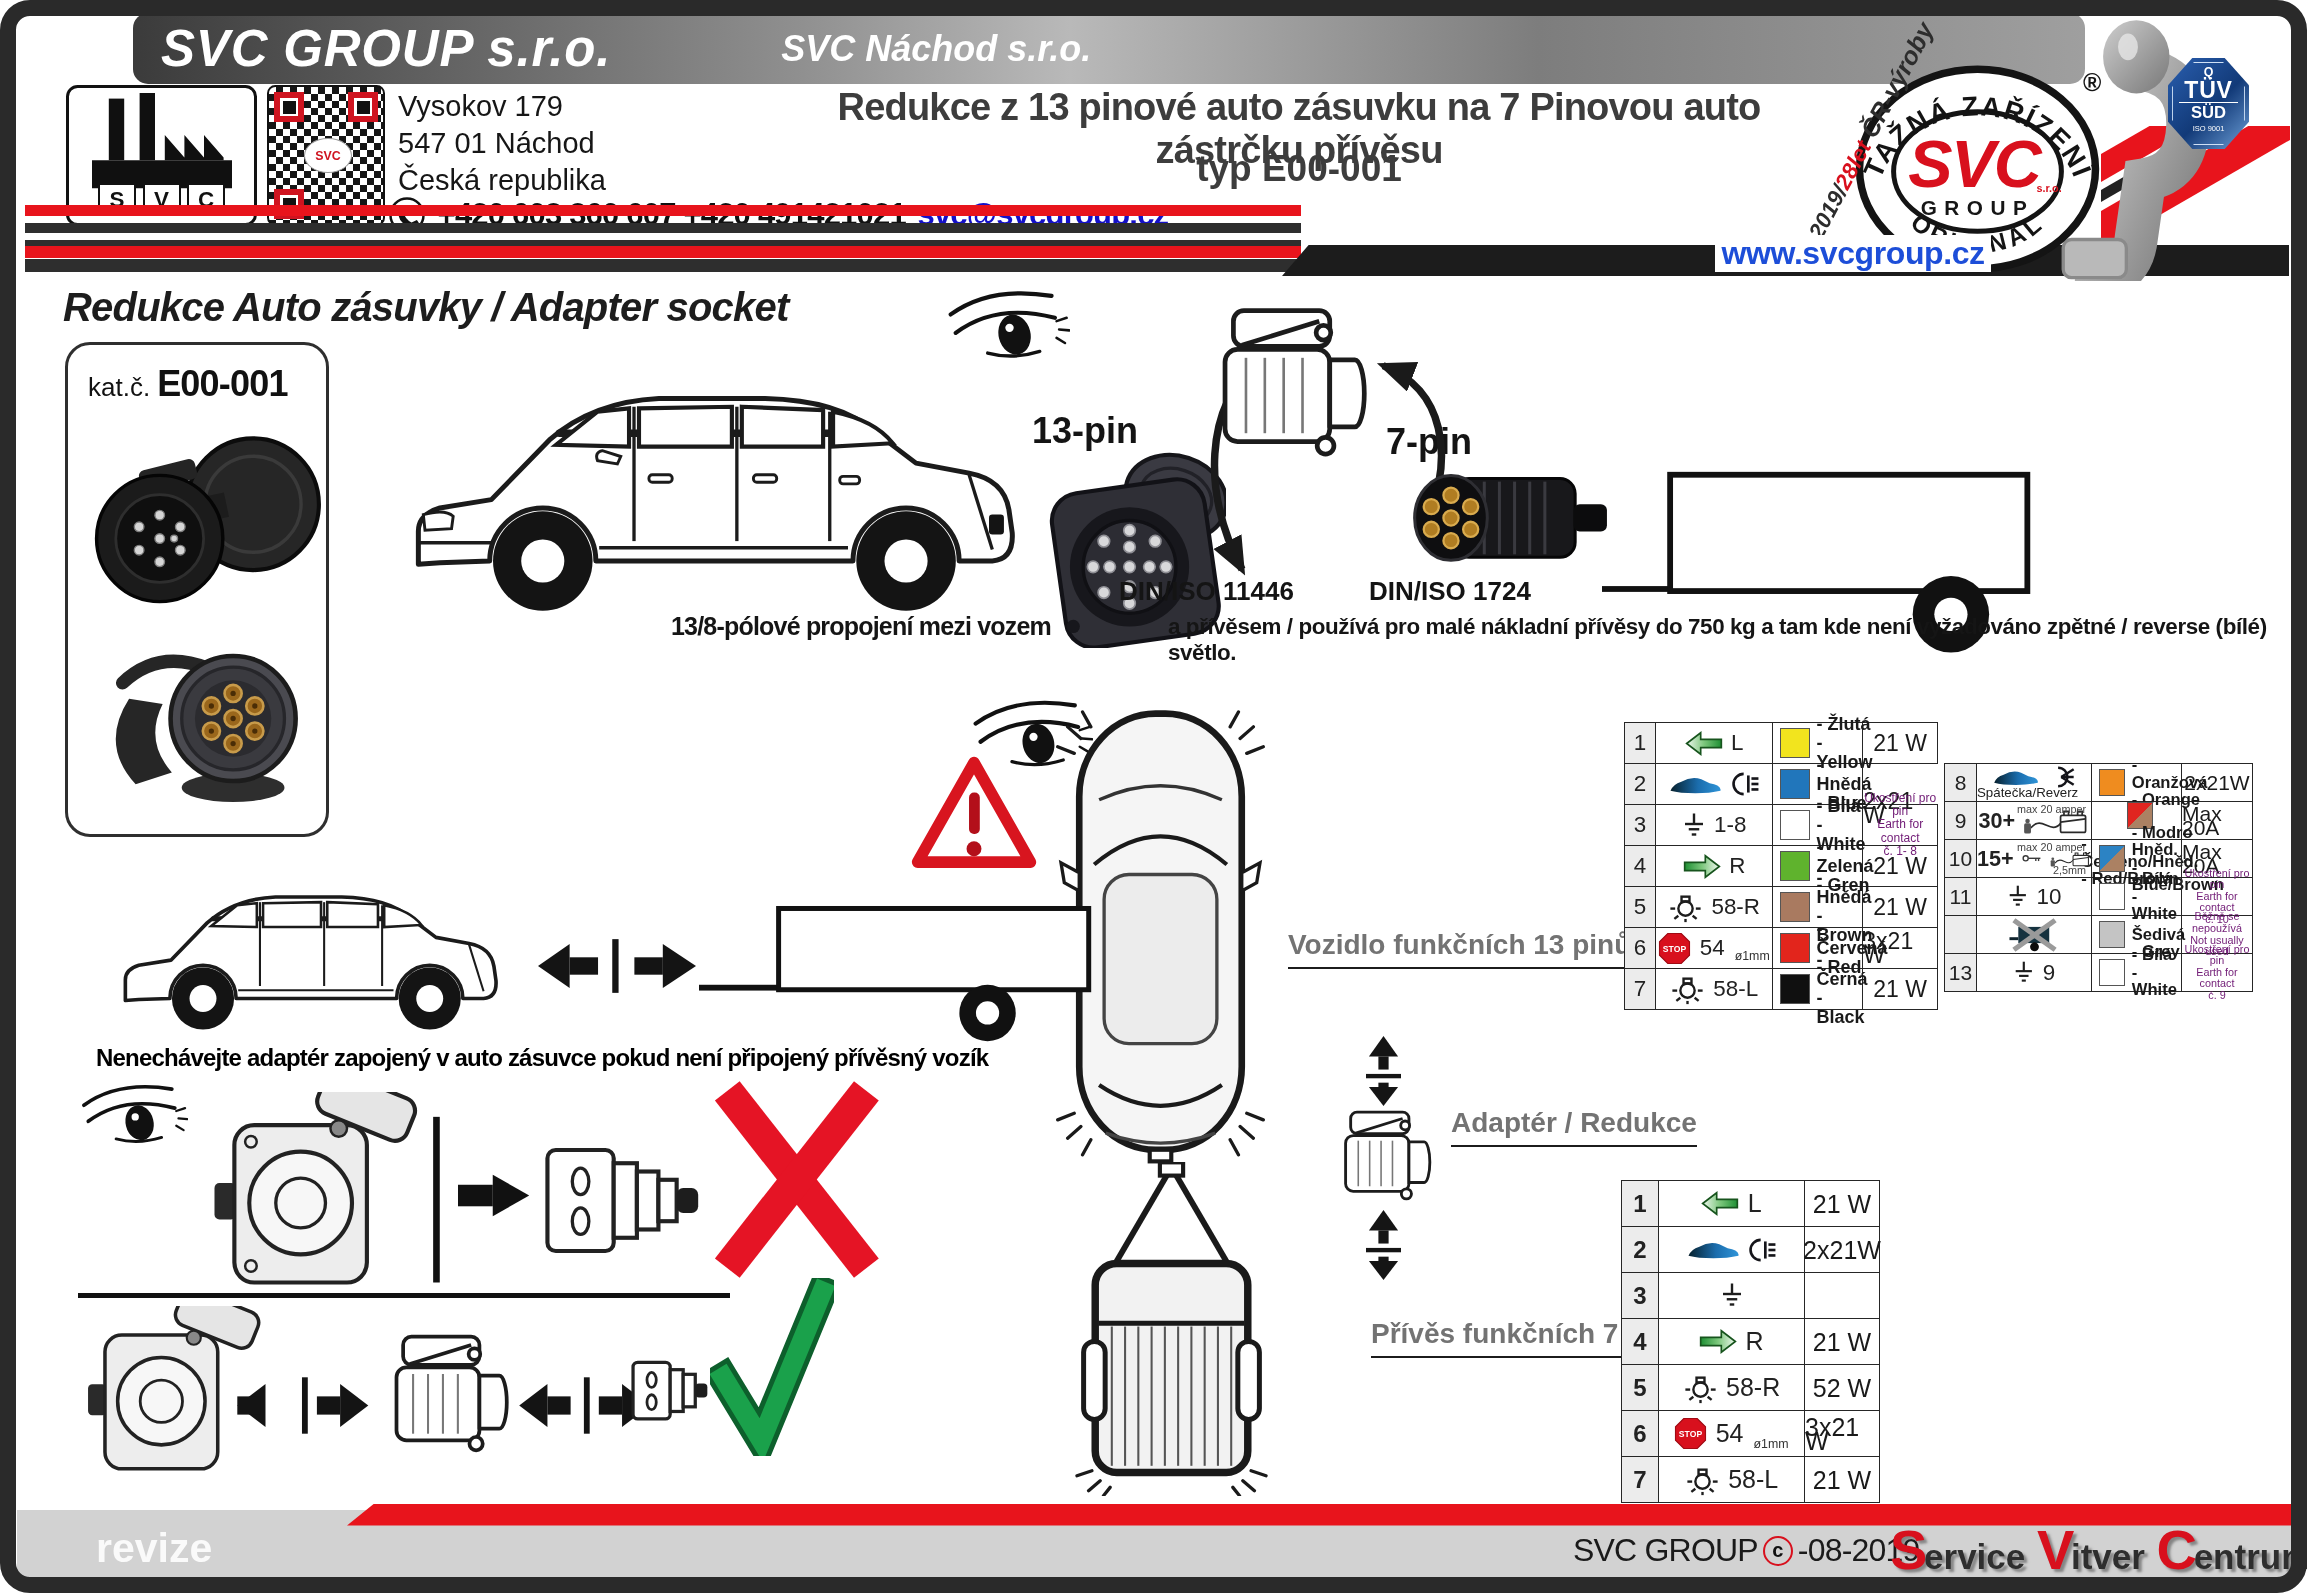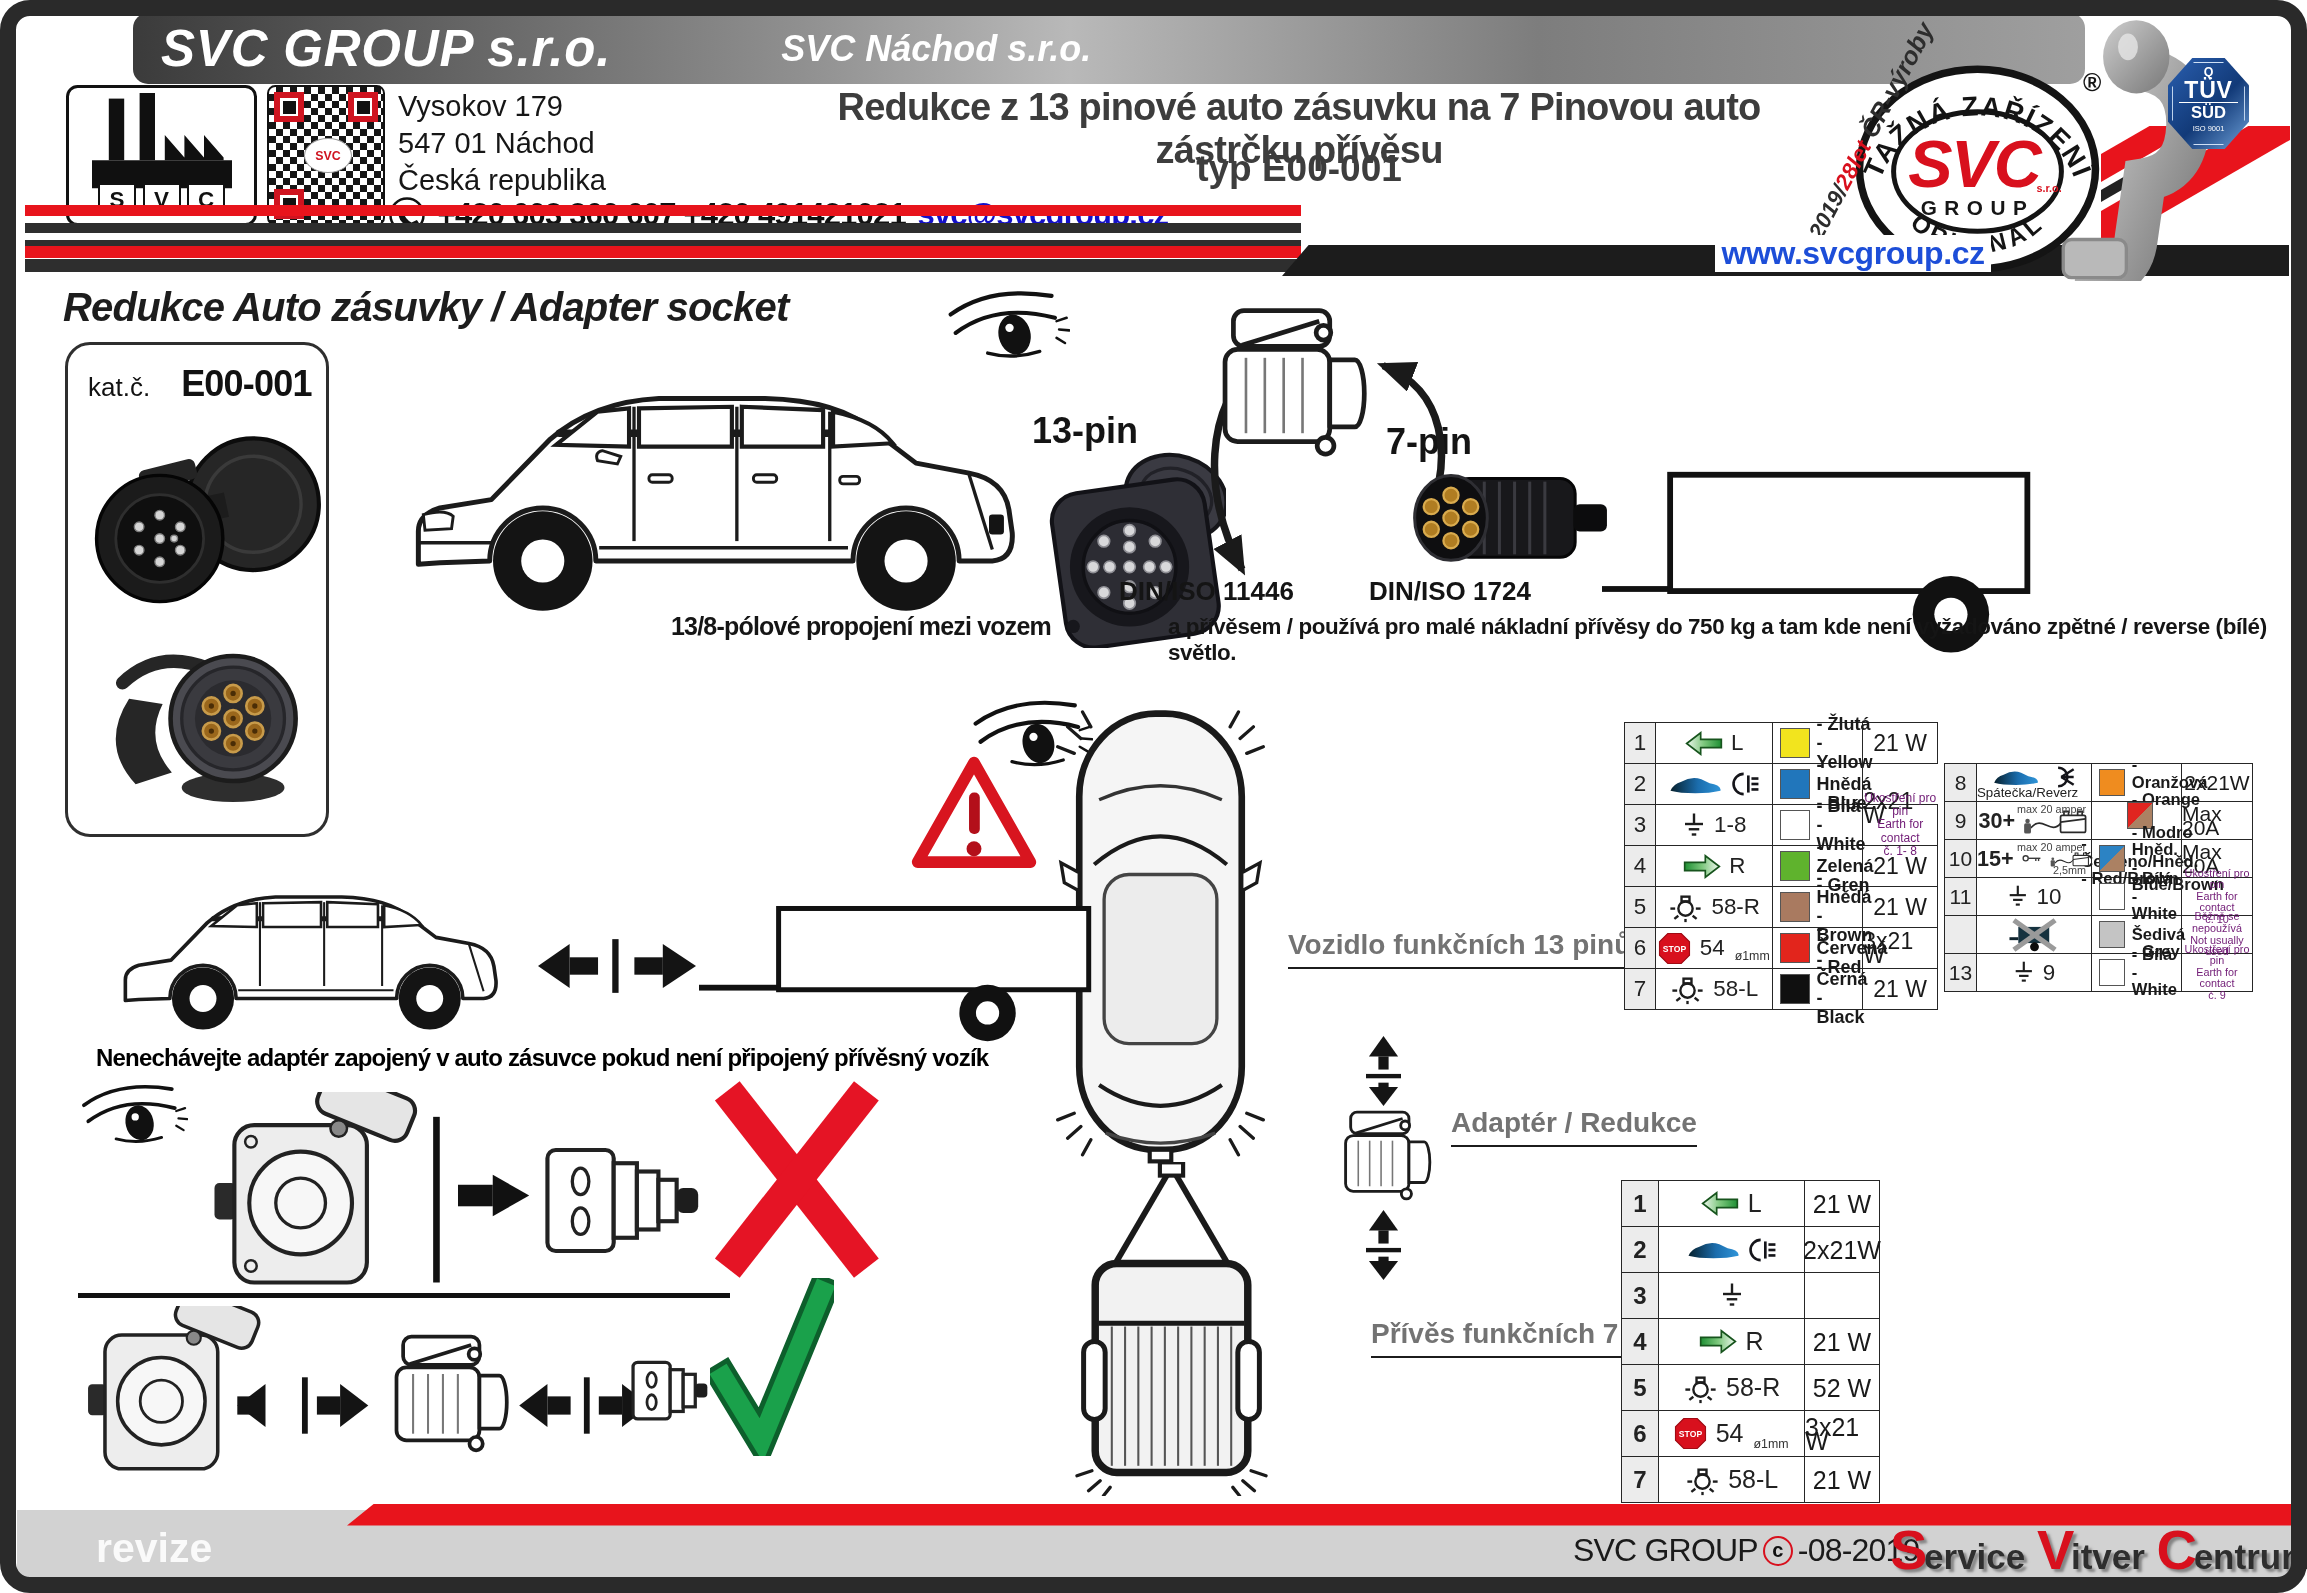--- a/index.html
+++ b/index.html
@@ -47,21 +47,21 @@
       background:linear-gradient(135deg,#2a5fb0,#123a78 55%,#6ea0d8); color:#fff; text-align:center; }
   .tuv .in { position:absolute; inset:4.1px; clip-path:polygon(30% 0,70% 0,100% 30%,100% 70%,70% 100%,30% 100%,0 70%,0 30%); border:1.7px solid #cfe0f5; }
   .tuv .q { font-size:12.4px; font-weight:700; margin-top:6.6px; }
   .tuv .t1 { font-size:23px; font-weight:700; letter-spacing:0.8px; line-height:23px; border-bottom:1.7px solid #fff; display:inline-block; padding:0 5px; }
   .tuv .t2 { font-size:16.6px; font-weight:700; line-height:20px; }
   .tuv .t3 { font-size:7.5px; margin-top:1.7px; }
 
   
   .sec-title { position:absolute; left:63px; top:285px; font-size:40px; font-weight:700; font-style:italic; color:#1d1d1d; letter-spacing:-0.8px; }
   .kat-box { position:absolute; left:65px; top:342px; width:264px; height:495px; border:3.3px solid #2f2f2f; border-radius:25px; background:#fff; }
-  .kat-line { position:absolute; left:20px; top:18px; display:flex; align-items:baseline; gap:31px; }
+  .kat-line { position:absolute; left:20px; top:18px; display:flex; align-items:baseline; gap:7px; }
   .kat-label { font-size:26px; color:#111; }
   .kat-num { font-size:36px; font-weight:800; color:#111; letter-spacing:-0.8px; }
   .dlabel { position:absolute; font-weight:700; color:#141414; }
   .underlined { border-bottom:2.5px solid #1c1c1c; padding-bottom:5.8px; }
   .caption { position:absolute; color:#737373; font-weight:700; }
 
   
   .tbl { position:absolute; border-top:1.7px solid #262626; }
   .trow { display:flex; border-bottom:1.7px solid #262626; background:#fff; }
   .cell { border-right:1.7px solid #262626; display:flex; align-items:center; justify-content:center; position:relative; }

